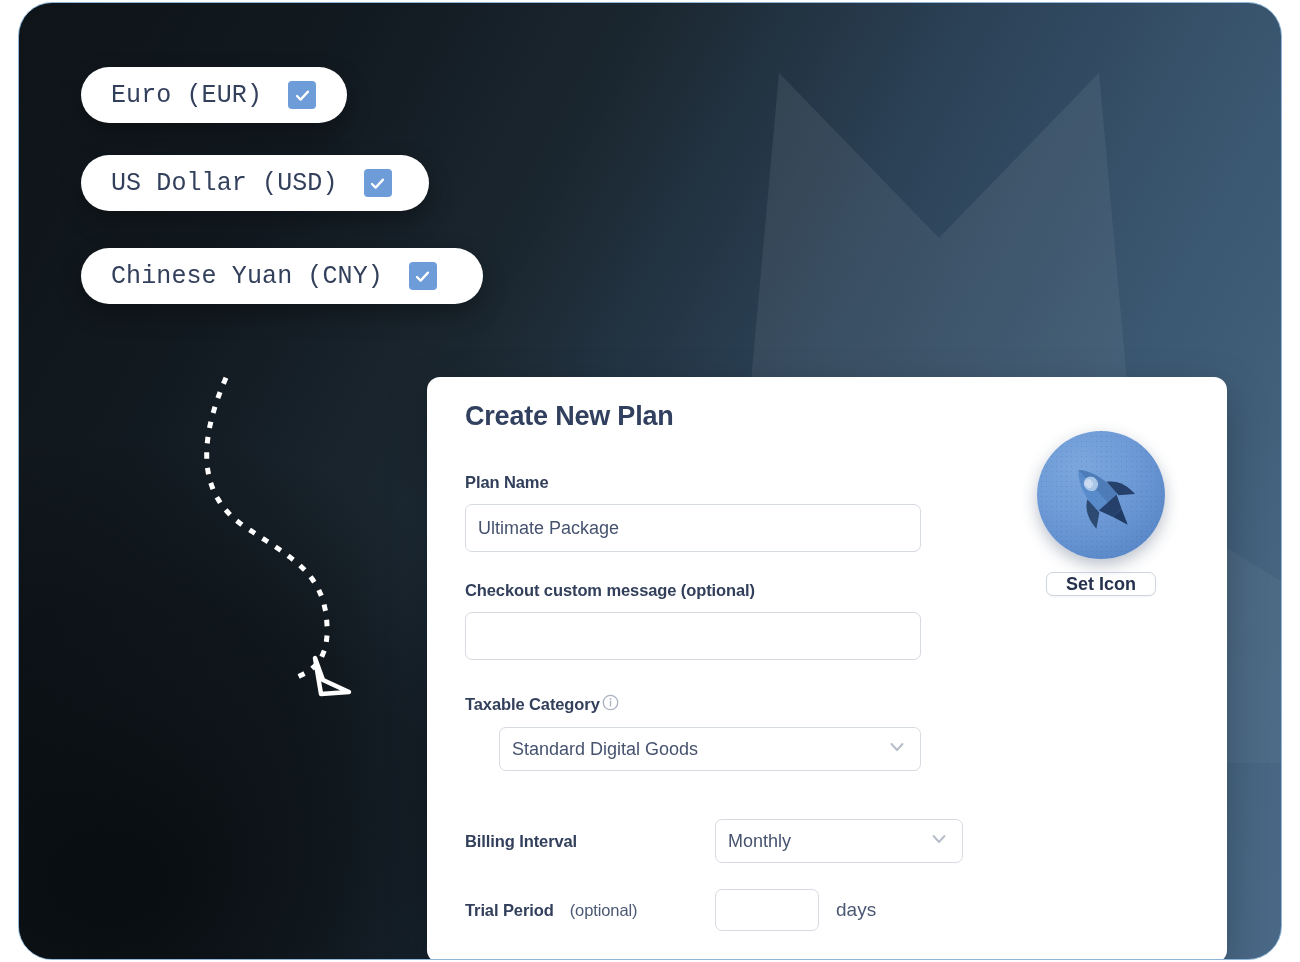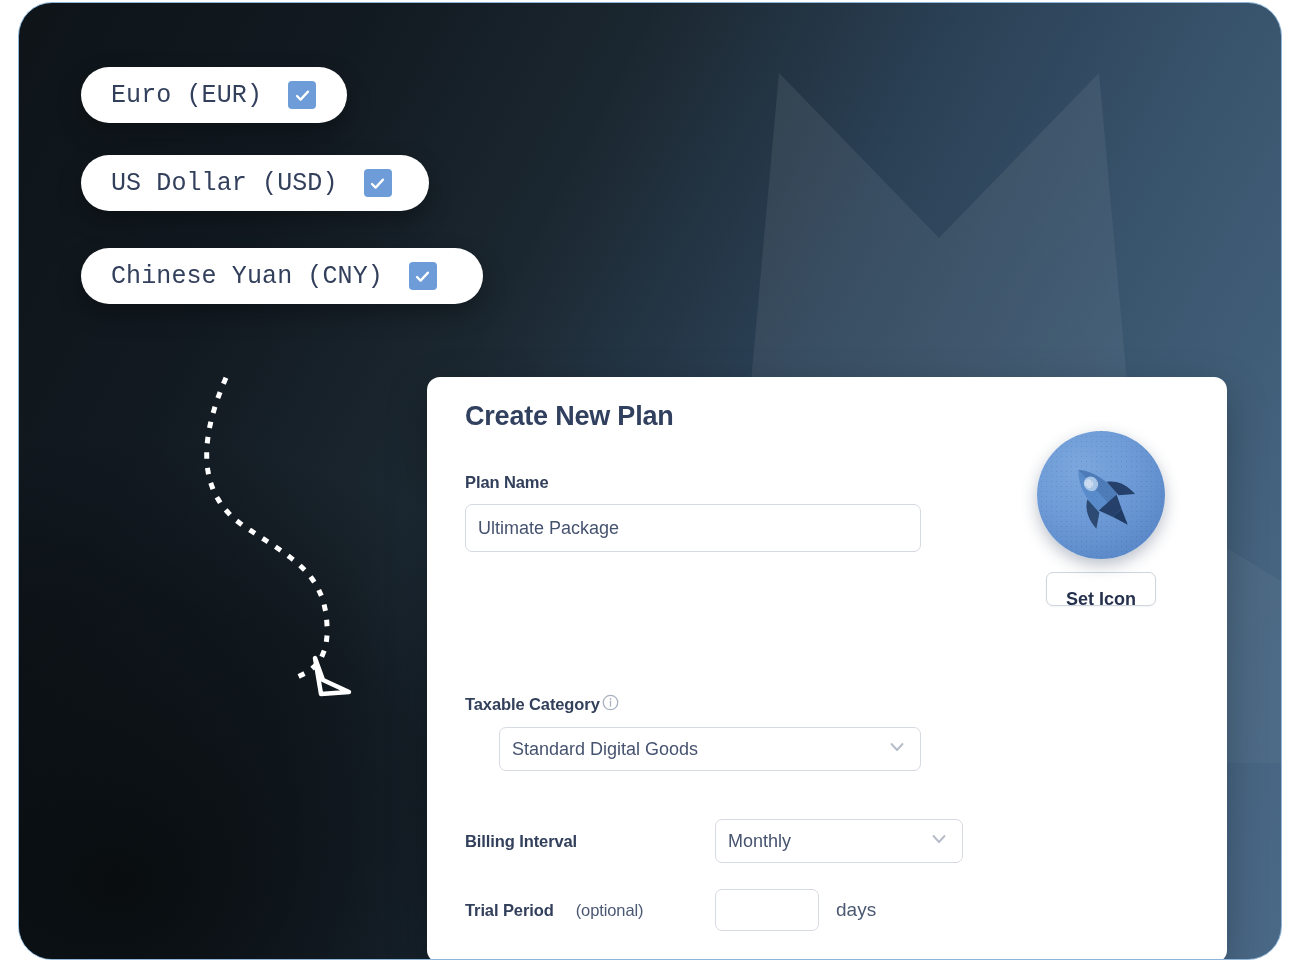--- a/index.html
+++ b/index.html
@@ -174,21 +174,21 @@
     left: 38px; top: 442px; width: 500px;
     display: flex; align-items: center;
   }
   #g4 .field-label { width: 250px; }
   #g4 .sel-wrap { width: 248px; }
 
   #g5 {
     left: 38px; top: 512px; width: 560px;
     display: flex; align-items: center;
   }
-  #g5 .lbl-row { width: 250px; gap: 22px; }
+  #g5 .lbl-row { width: 250px; gap: 16px; }
   #g5 .num-input {
     width: 104px; height: 42px;
     border: 1px solid #d6dae1;
     border-radius: 7px;
     background: #fff;
     font-family: "Liberation Sans", sans-serif;
     font-size: 18px;
     color: #46536f;
     padding: 0 10px;
     outline: none;
@@ -221,21 +221,21 @@
     background-image:
       radial-gradient(rgba(255,255,255,0.55) 0.6px, transparent 0.7px),
       radial-gradient(rgba(30,50,85,0.5) 0.6px, transparent 0.7px);
     background-size: 4px 4px, 5px 5px;
     background-position: 0 0, 2px 3px;
     pointer-events: none;
   }
   .set-icon-btn {
     margin-top: 13px;
     height: 24px;
-    padding: 16px 19px;
+    padding: 0 19px;
     background: #ffffff;
     border: 1px solid #cfd5de;
     border-radius: 7px;
     font-family: "Liberation Sans", sans-serif;
     font-size: 18px;
     font-weight: bold;
     color: #26324d;
     cursor: pointer;
     box-shadow: 0 1px 2px rgba(0,0,0,0.05);
   }
@@ -295,20 +295,24 @@
       <div class="card">
         <div class="card-body">
 
           <div class="card-title">Create New Plan</div>
 
           <div class="grp" id="g1">
             <div class="field-label">Plan Name</div>
             <input class="txt-input" type="text" value="Ultimate Package" style="">
           </div>
 
+          <div class="grp" id="g2">
+            <div class="field-label">Checkout custom message (optional)</div>
+            <input class="txt-input" type="text" value="" style="">
+          </div>
 
           <div class="grp" id="g3">
             <div class="lbl-row">
               <span class="field-label">Taxable Category</span>
               <span>
                 <svg width="17" height="17" viewBox="0 0 17 17">
                   <circle cx="8.5" cy="8.5" r="7.2" fill="none" stroke="#aab2c0" stroke-width="1.3"></circle>
                   <circle cx="8.5" cy="4.9" r="0.95" fill="#aab2c0"></circle>
                   <path d="M8.5 7.2 L8.5 12.1" stroke="#aab2c0" stroke-width="1.3" stroke-linecap="round"></path>
                 </svg>

